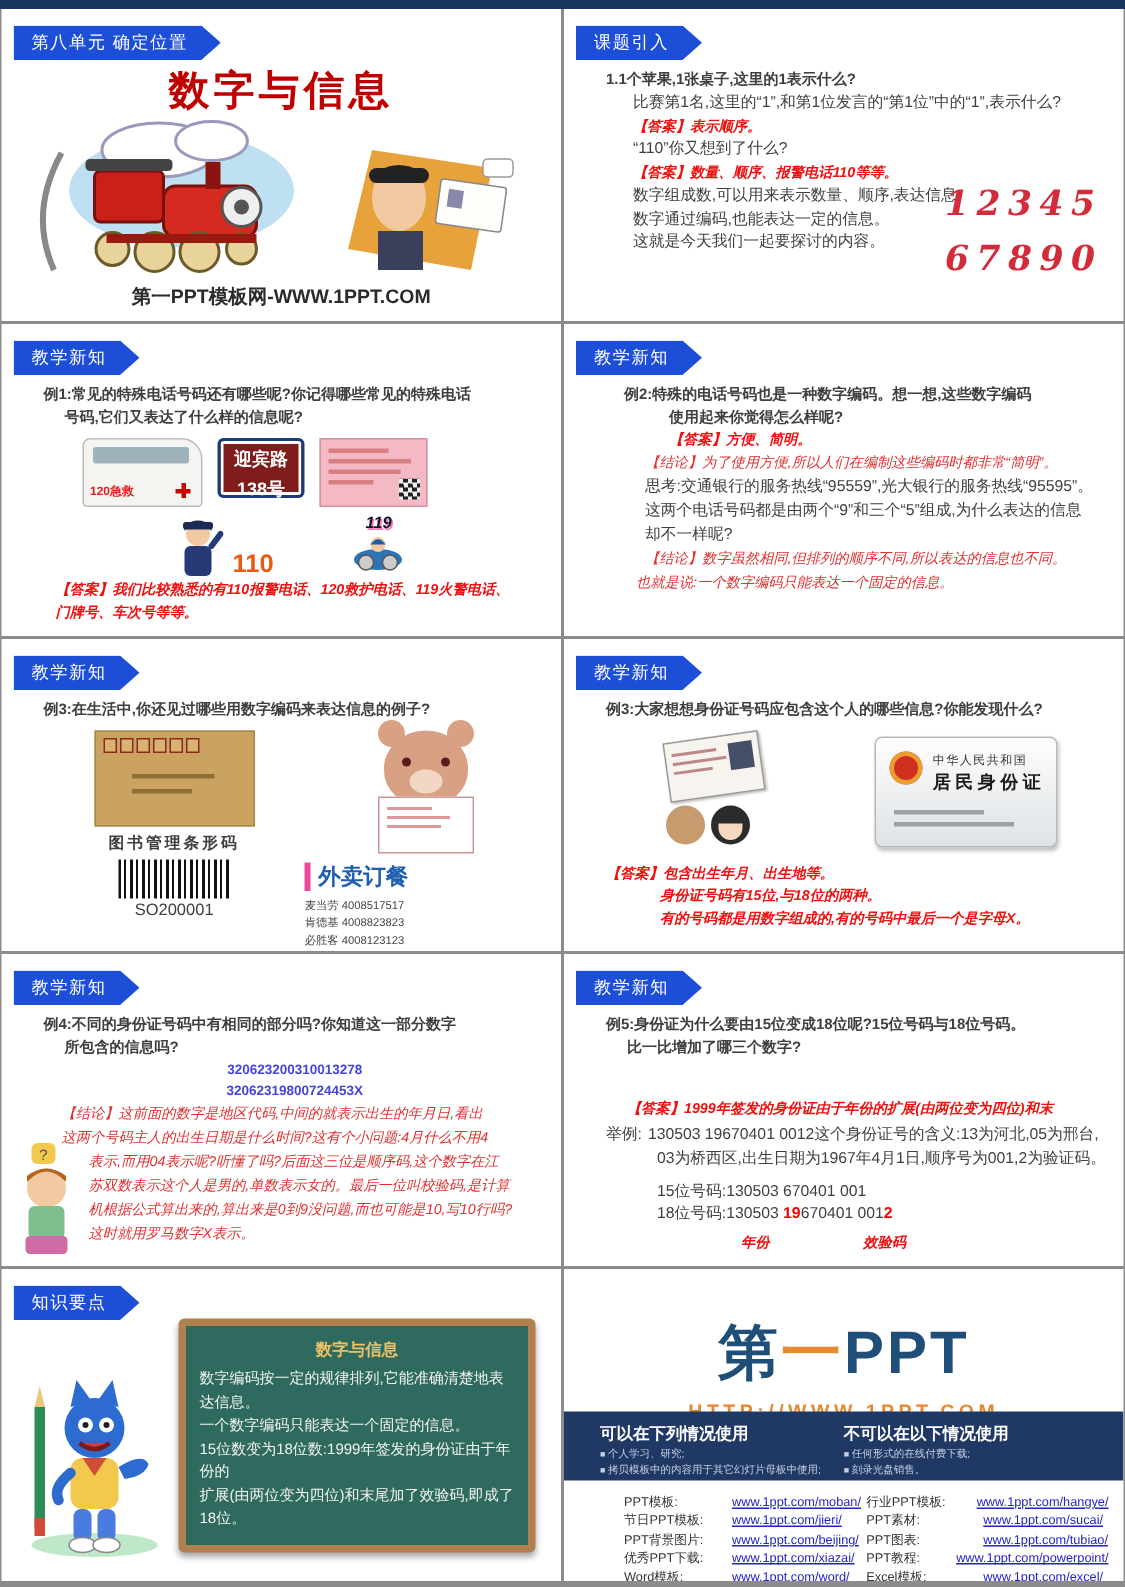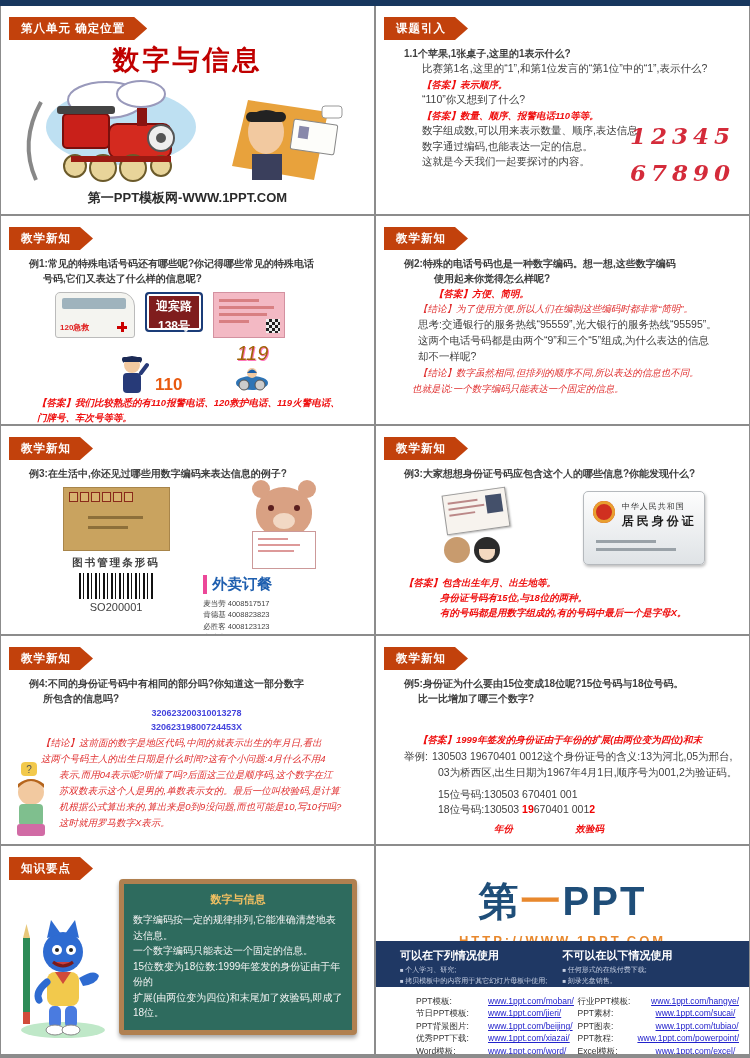--- a/index.html
+++ b/index.html
@@ -1,20 +1,20 @@
 <!DOCTYPE html>
 <html><head>
 <meta charset="utf-8">
 <style>
   html,body{margin:0;padding:0;}
   body{width:750px;height:1058px;background:#8c8c8c;font-family:"Liberation Sans",sans-serif;position:relative;}
   .topstrip{height:6px;background:#17375E;}
   .grid{display:grid;grid-template-columns:373px 373px;grid-auto-rows:208px;gap:2px;padding:0 1px;}
   .slide{background:#ffffff;position:relative;overflow:hidden;}
-  .badge{position:absolute;top:11px;left:8px;background:#c2410c;color:#fff;font-size:11.5px;font-weight:bold;
+  .badge{position:absolute;top:11px;left:8px;background:#1d4ed8;color:#fff;font-size:11.5px;font-weight:normal;
          padding:4px 22px 4px 12px;letter-spacing:1px;
          clip-path:polygon(0 0,calc(100% - 13px) 0,100% 50%,calc(100% - 13px) 100%,0 100%);}
   .q{color:#3f3f3f;font-weight:bold;font-size:10px;line-height:1.5;}
   .t{color:#404040;font-size:10.5px;line-height:1.5;}
   .ans{color:#ef1010;font-weight:bold;font-style:italic;font-size:9.5px;line-height:1.6;}
   .ansb{color:#f00000;font-weight:bold;font-size:10px;line-height:1.6;}
   .concl{color:#e03030;font-style:italic;font-size:9.5px;line-height:1.7;}
   .cover-title{margin-top:36px;text-align:center;font-size:27px;font-weight:bold;color:#C00000;letter-spacing:3px;}
   .cover-footer{position:absolute;bottom:7px;width:100%;text-align:center;font-weight:bold;font-size:13px;color:#2b2b2b;}
   .digits{position:absolute;right:14px;bottom:22px;text-align:right;color:#D42B3A;
@@ -163,38 +163,38 @@
         <svg width="34" height="44" viewBox="0 0 34 44">
           <circle cx="17" cy="14" r="8" fill="#F2C9A0"></circle>
           <path d="M8 12 Q17 2 26 12 L26 8 Q17 2 8 8 Z" fill="#1b2a55"></path>
           <rect x="7" y="6" width="20" height="5" rx="2" fill="#1b2a55"></rect>
           <rect x="8" y="22" width="18" height="20" rx="4" fill="#273a78"></rect>
           <path d="M26 22 L32 14" stroke="#273a78" stroke-width="4" stroke-linecap="round"></path>
         </svg>
         <span style="color:#E85A10;font-weight:bold;font-size:17px;">110</span>
         <span style="width:40px;"></span>
         <div style="text-align:center;">
-          <div style="color:#a16207;font-weight:normal;font-size:20px;font-style:italic;text-shadow:1px 1px 0 #f7b;">119</div>
+          <div style="color:#0f172a;font-weight:bold;font-size:11px;font-style:italic;text-shadow:1px 1px 0 #f7b;">119</div>
           <svg width="36" height="26" viewBox="0 0 36 26">
             <ellipse cx="18" cy="18" rx="16" ry="7" fill="#2E74B5"></ellipse>
             <circle cx="10" cy="20" r="5" fill="#ccc" stroke="#555"></circle>
             <circle cx="26" cy="20" r="5" fill="#ccc" stroke="#555"></circle>
             <circle cx="18" cy="8" r="5" fill="#F2C9A0"></circle>
             <path d="M13 8 Q18 1 23 8 Z" fill="#1a5fa8"></path>
           </svg>
         </div>
       </div>
       <div class="ans" style="margin-left:8px;">【答案】我们比较熟悉的有110报警电话、120救护电话、119火警电话、</div>
       <div class="ans" style="margin-left:8px;">门牌号、车次号等等。</div>
     </div>
   </div>
 
   <div class="slide">
     <div class="badge">教学新知</div>
-    <div style="margin:40px 12px 0 28px;">
+    <div style="margin:40px 12px 0 40px;">
       <div class="q">例2:特殊的电话号码也是一种数字编码。想一想,这些数字编码</div>
       <div class="q" style="margin-left:30px;">使用起来你觉得怎么样呢?</div>
       <div class="ansb" style="margin-left:30px;color:#ef1010;font-style:italic;font-size:9.5px;">【答案】方便、简明。</div>
       <div class="concl" style="margin-left:14px;">【结论】为了使用方便,所以人们在编制这些编码时都非常“简明”。</div>
       <div class="t" style="margin-left:14px;">思考:交通银行的服务热线“95559”,光大银行的服务热线“95595”。</div>
       <div class="t" style="margin-left:14px;">这两个电话号码都是由两个“9”和三个“5”组成,为什么表达的信息</div>
       <div class="t" style="margin-left:14px;">却不一样呢?</div>
       <div class="concl" style="margin-left:14px;">【结论】数字虽然相同,但排列的顺序不同,所以表达的信息也不同。</div>
       <div class="concl" style="margin-left:8px;">也就是说:一个数字编码只能表达一个固定的信息。</div>
     </div>

